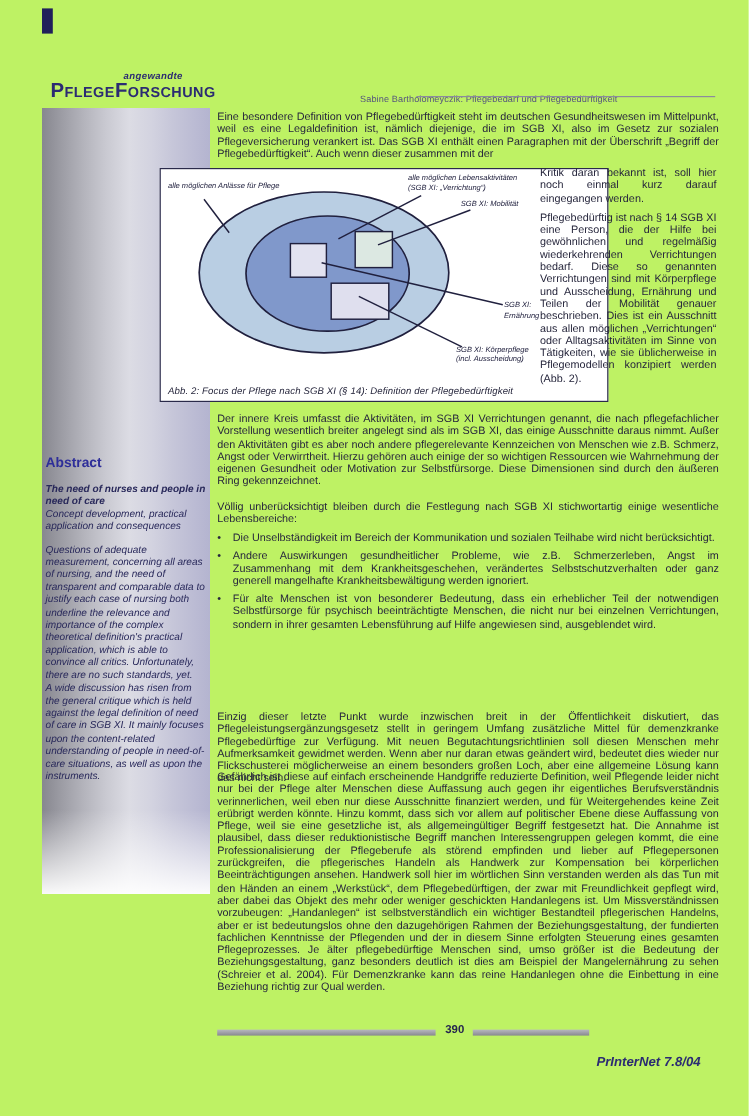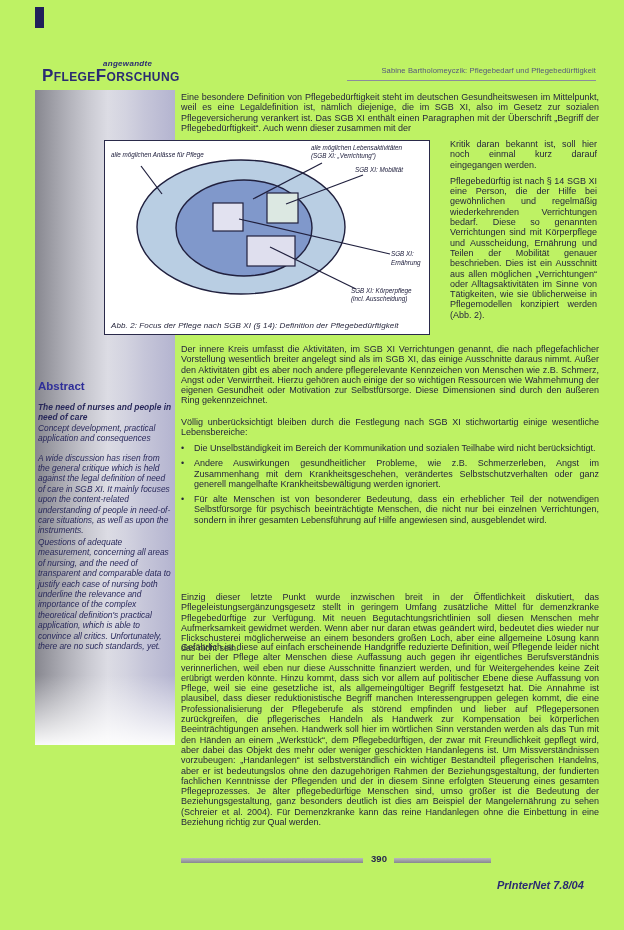--- a/index.html
+++ b/index.html
@@ -7,31 +7,31 @@
     position:relative;width:624px;height:930px;background:#bef264;overflow:hidden;
     font-family:"Liberation Sans",sans-serif;color:#26263c;
   }
   
   .corner-mark{position:absolute;left:35px;top:7px;width:9px;height:21px;background:#20205a;}
   
   .logo{position:absolute;left:42px;top:66px;font-variant:small-caps;font-weight:bold;
         font-size:17px;letter-spacing:.4px;color:#2b2b72;}
   .logo-overline{position:absolute;left:103px;top:59px;font-size:8px;font-style:italic;
         font-weight:bold;color:#2b2b72;letter-spacing:.3px;}
-  .article-ref{position:absolute;left:300px;top:66px;width:296px;text-align:right;
+  .article-ref{position:absolute;left:300px;top:78px;width:296px;text-align:left;
         font-size:7.6px;color:#55557d;letter-spacing:.1px;}
   .header-rule{position:absolute;left:347px;top:80px;width:249px;height:1px;background:#8c8c9c;}
   
   .strip{position:absolute;left:35px;top:90px;width:140px;height:655px;
     background:linear-gradient(to right,#87878f 0%,#9d9da5 12%,#b4b4bc 25%,#c9c9d1 38%,
       #dcdce4 52%,#d3d3e0 65%,#c6c6d9 78%,#bcbcd4 90%,#b4b4d0 100%);}
   .strip::after{content:"";position:absolute;left:0;bottom:0;width:100%;height:70px;
     background:linear-gradient(to bottom,rgba(255,255,255,0),rgba(255,255,255,.95));}
   
-  .figure-box{position:absolute;left:104px;top:140px;width:326px;height:195px;
+  .figure-box{position:absolute;left:133px;top:140px;width:374px;height:195px;
     background:#ffffff;border:1px solid #2a2a4a;box-sizing:border-box;}
   .figure-box svg{display:block;}
   .fig-caption{position:absolute;left:6px;bottom:4px;font-size:8px;font-style:italic;
     color:#26263c;letter-spacing:.1px;white-space:nowrap;}
   .svg-label{font-family:"Liberation Sans",sans-serif;font-style:italic;font-size:6.3px;}
   
   .abstract{position:absolute;left:38px;top:380px;width:134px;color:#28285a;}
   .abstract-heading{font-size:11.5px;font-weight:bold;color:#2e2e99;margin:0 0 10px 0;}
   .abstract-title{font-size:8.4px;font-weight:bold;font-style:italic;line-height:10.4px;margin:0;}
   .abstract-subtitle{font-size:8.4px;font-style:italic;line-height:10.4px;margin:0 0 9px 0;}
@@ -95,22 +95,22 @@
       <text class="svg-label" x="246" y="152" fill="#20203e">SGB XI: Körperpflege</text>
       <text class="svg-label" x="246" y="160" fill="#20203e">(incl. Ausscheidung)</text>
     </svg>
     <div class="fig-caption">Abb. 2: Focus der Pflege nach SGB XI (§ 14): Definition der Pflegebedürftigkeit</div>
   </div>
 
   <div class="abstract">
     <div class="abstract-heading">Abstract</div>
     <p class="abstract-title">The need of nurses and people in need of care</p>
     <p class="abstract-subtitle">Concept development, practical application and consequences</p>
+    <p class="abstract-p">Questions of adequate measurement, concerning all areas of nursing, and the need of transparent and comparable data to justify each case of nursing both underline the relevance and importance of the complex theoretical definition's practical application, which is able to convince all critics. Unfortunately, there are no such standards, yet.</p>
     <p class="abstract-p">A wide discussion has risen from the general critique which is held against the legal definition of need of care in SGB XI. It mainly focuses upon the content-related understanding of people in need-of-care situations, as well as upon the instruments.</p>
-    <p class="abstract-p">Questions of adequate measurement, concerning all areas of nursing, and the need of transparent and comparable data to justify each case of nursing both underline the relevance and importance of the complex theoretical definition's practical application, which is able to convince all critics. Unfortunately, there are no such standards, yet.</p>
   </div>
 
   <div class="bodyblock p1-wide">Eine besondere Definition von Pflegebedürftigkeit steht im deutschen Gesundheitswesen im Mittelpunkt, weil es eine Legaldefinition ist, nämlich diejenige, die im SGB XI, also im Gesetz zur sozialen Pflegeversicherung verankert ist. Das SGB XI enthält einen Paragraphen mit der Überschrift „Begriff der Pflegebedürftigkeit“. Auch wenn dieser zusammen mit der</div>
 
   <div class="bodyblock narrow-col">
     <p>Kritik daran bekannt ist, soll hier noch einmal kurz darauf eingegangen werden.</p>
     <p>Pflegebedürftig ist nach § 14 SGB XI eine Person, die der Hilfe bei gewöhnlichen und regelmäßig wiederkehrenden Verrichtungen bedarf. Diese so genannten Verrichtungen sind mit Körperpflege und Ausscheidung, Ernährung und Teilen der Mobilität genauer beschrieben. Dies ist ein Ausschnitt aus allen möglichen „Verrichtungen“ oder Alltagsaktivitäten im Sinne von Tätigkeiten, wie sie üblicherweise in Pflegemodellen konzipiert werden (Abb. 2).</p>
   </div>
 
   <div class="bodyblock p3">Der innere Kreis umfasst die Aktivitäten, im SGB XI Verrichtungen genannt, die nach pflegefachlicher Vorstellung wesentlich breiter angelegt sind als im SGB XI, das einige Ausschnitte daraus nimmt. Außer den Aktivitäten gibt es aber noch andere pflegerelevante Kennzeichen von Menschen wie z.B. Schmerz, Angst oder Verwirrtheit. Hierzu gehören auch einige der so wichtigen Ressourcen wie Wahrnehmung der eigenen Gesundheit oder Motivation zur Selbstfürsorge. Diese Dimensionen sind durch den äußeren Ring gekennzeichnet.</div>

